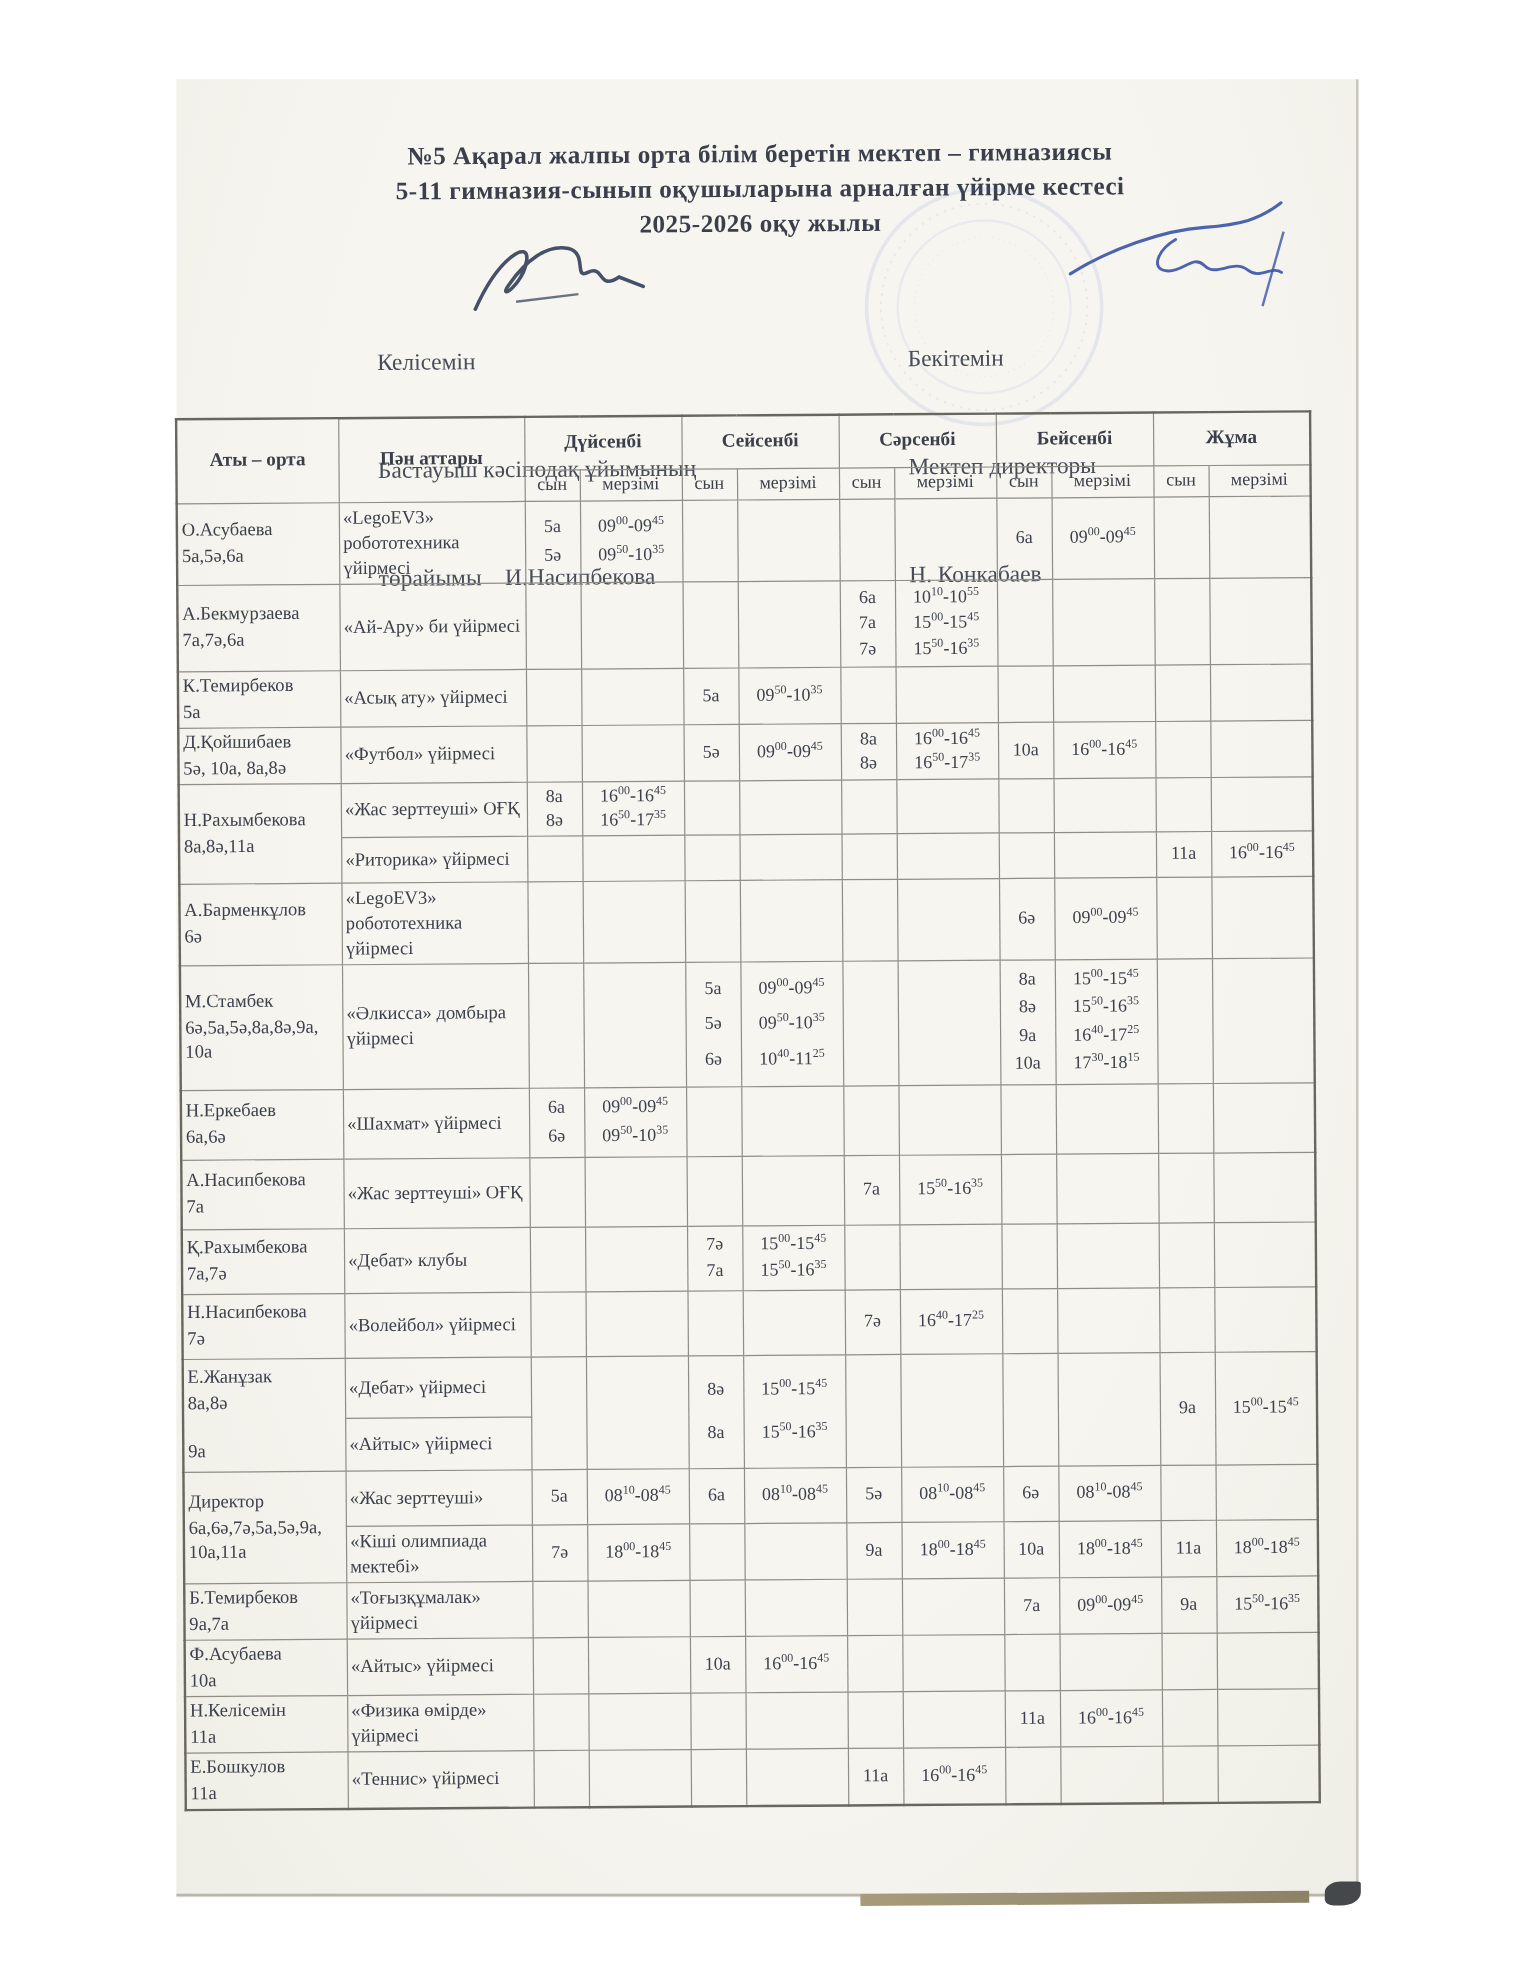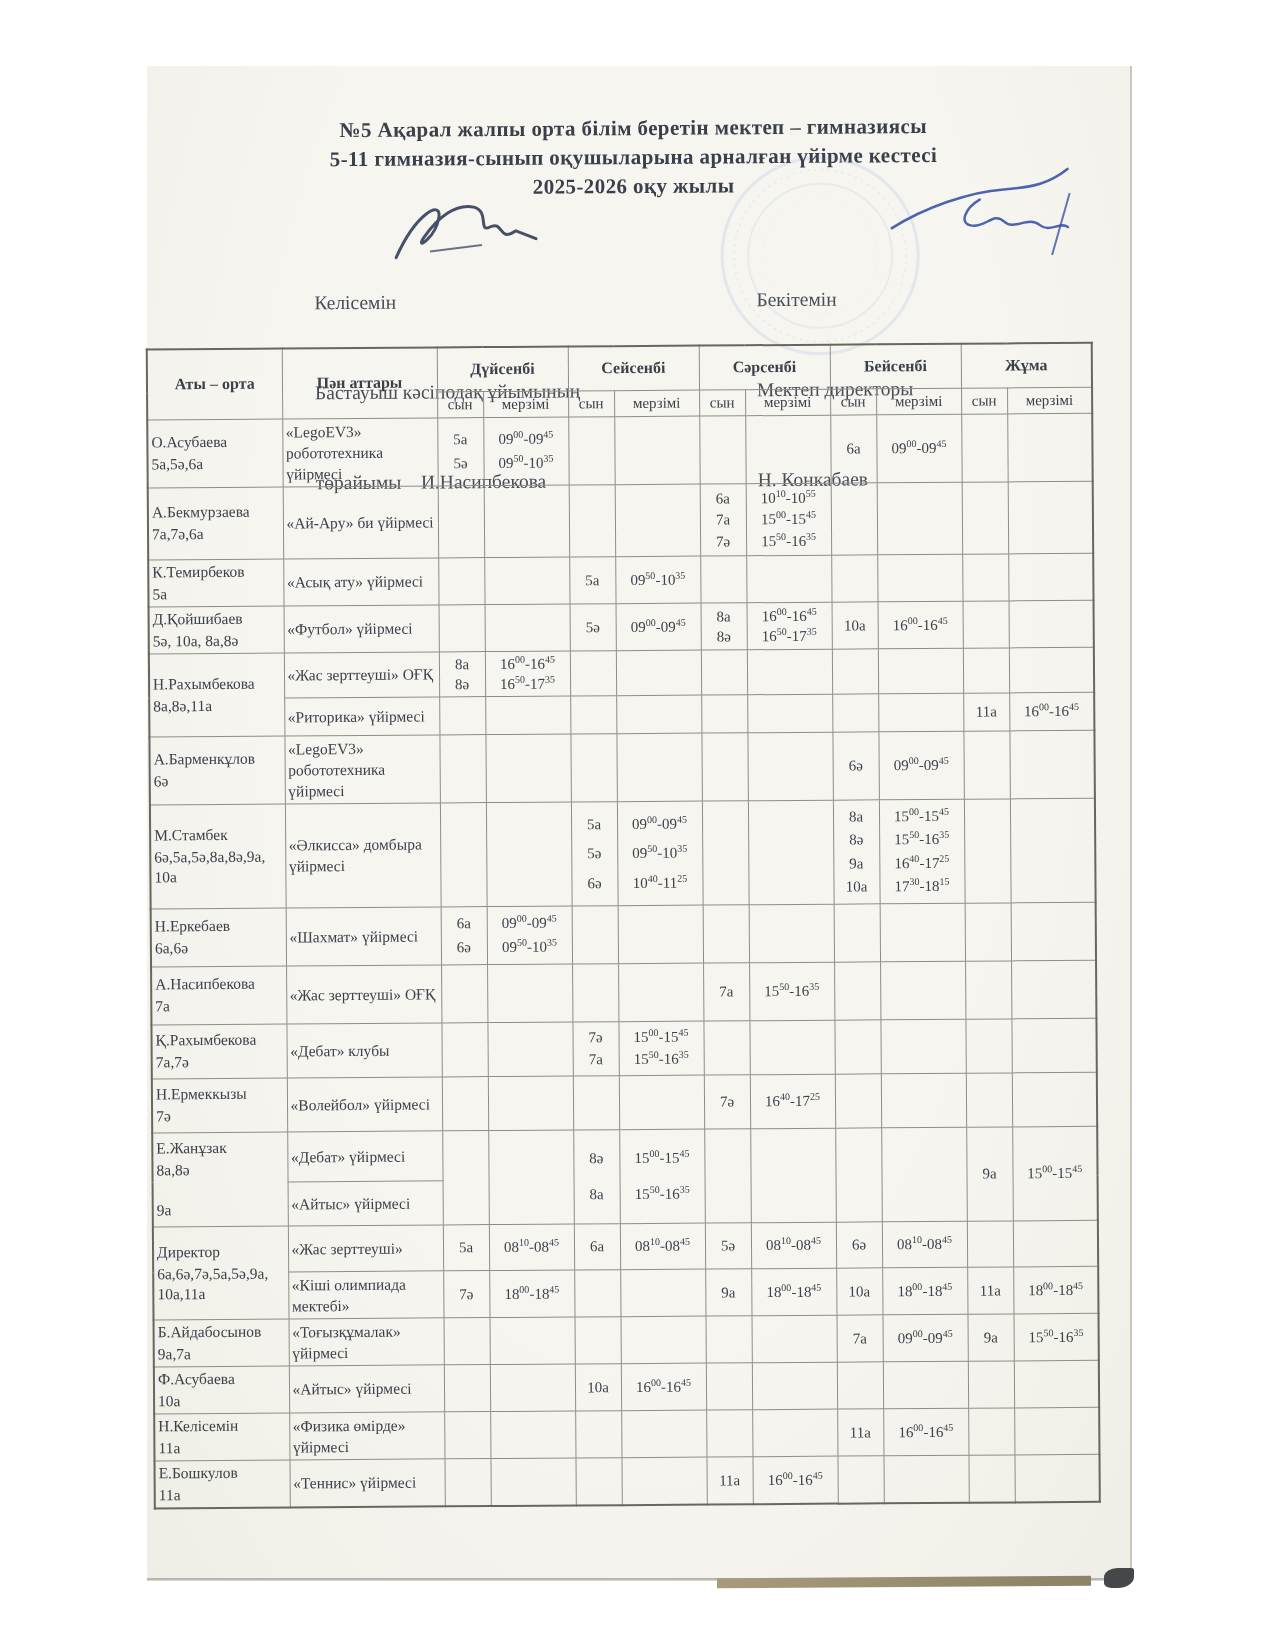--- a/index.html
+++ b/index.html
@@ -631,21 +631,21 @@
             </td>
             <td class="class-cell" rowspan="1">
               <div class="stack" style="min-height: 48px;"></div>
             </td>
             <td class="time-cell" rowspan="1">
               <div class="stack" style="min-height: 48px;"></div>
             </td>
           </tr>
           <tr style="height: 54px;">
             <td class="name-cell" rowspan="1">
-              <div>Н.Ермеккызы</div>
+              <div>Н.Насипбекова</div>
               <div class="classes">7ә</div>
             </td>
             <td class="subject-cell">«Волейбол» үйірмесі</td>
             <td class="class-cell" rowspan="1">
               <div class="stack" style="min-height: 48px;"></div>
             </td>
             <td class="time-cell" rowspan="1">
               <div class="stack" style="min-height: 48px;"></div>
             </td>
             <td class="class-cell" rowspan="1">
@@ -827,21 +827,21 @@
               </div>
             </td>
             <td class="time-cell" rowspan="1">
               <div class="stack" style="min-height: 40px;">
                 <div>18<sup>00</sup>-18<sup>45</sup></div>
               </div>
             </td>
           </tr>
           <tr style="height: 44px;">
             <td class="name-cell" rowspan="1">
-              <div>Б.Айдабосынов</div>
+              <div>Б.Темирбеков</div>
               <div class="classes">9а,7а</div>
             </td>
             <td class="subject-cell">«Тоғызқұмалак» үйірмесі</td>
             <td class="class-cell" rowspan="1">
               <div class="stack" style="min-height: 38px;"></div>
             </td>
             <td class="time-cell" rowspan="1">
               <div class="stack" style="min-height: 38px;"></div>
             </td>
             <td class="class-cell" rowspan="1">

